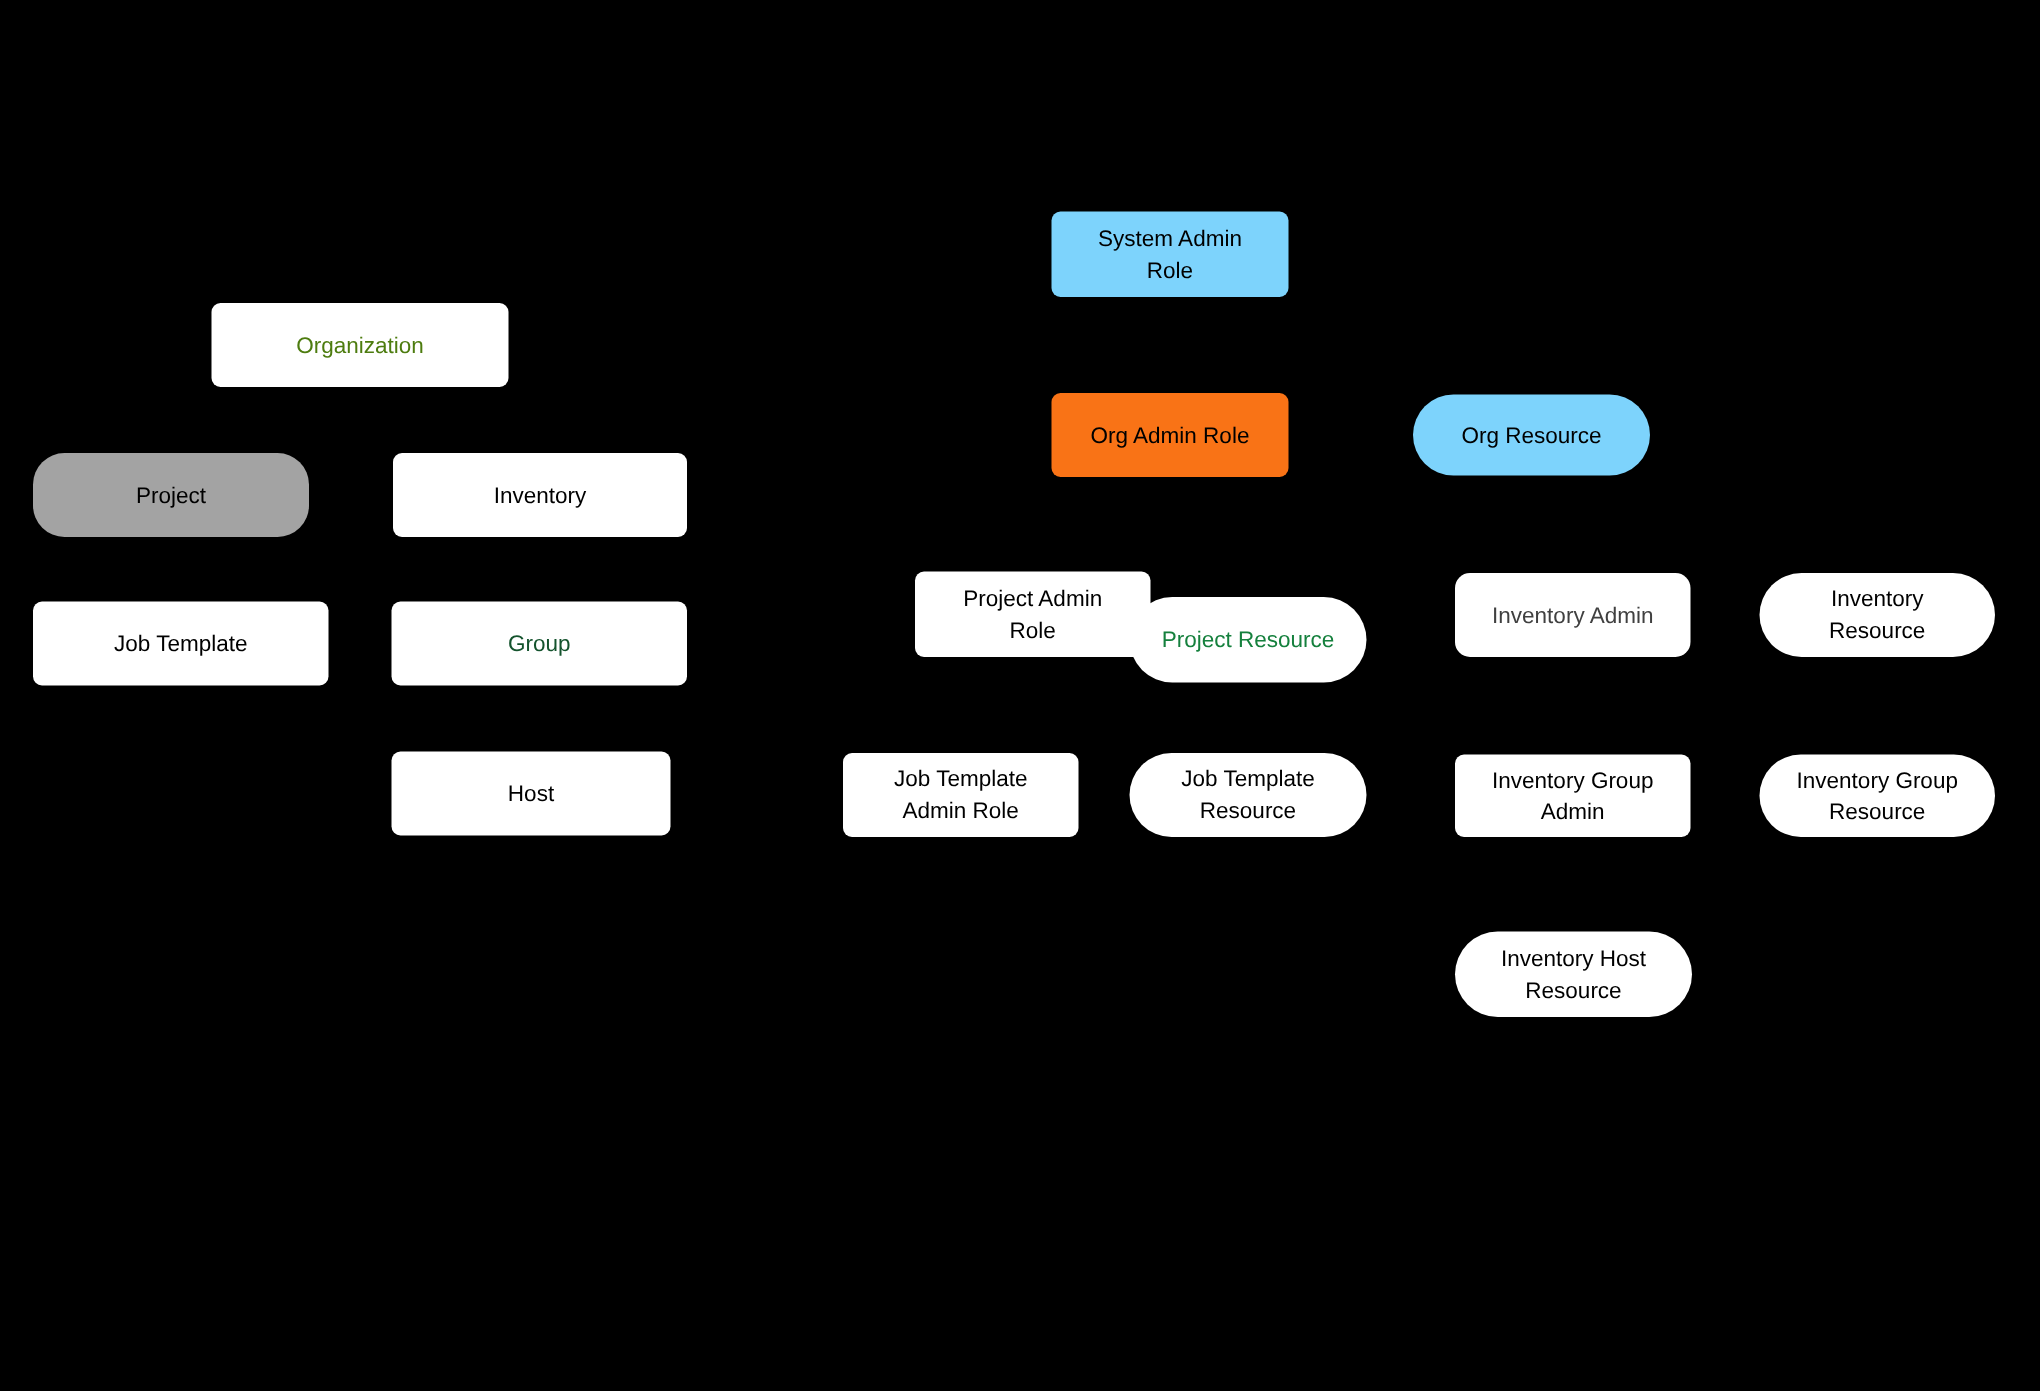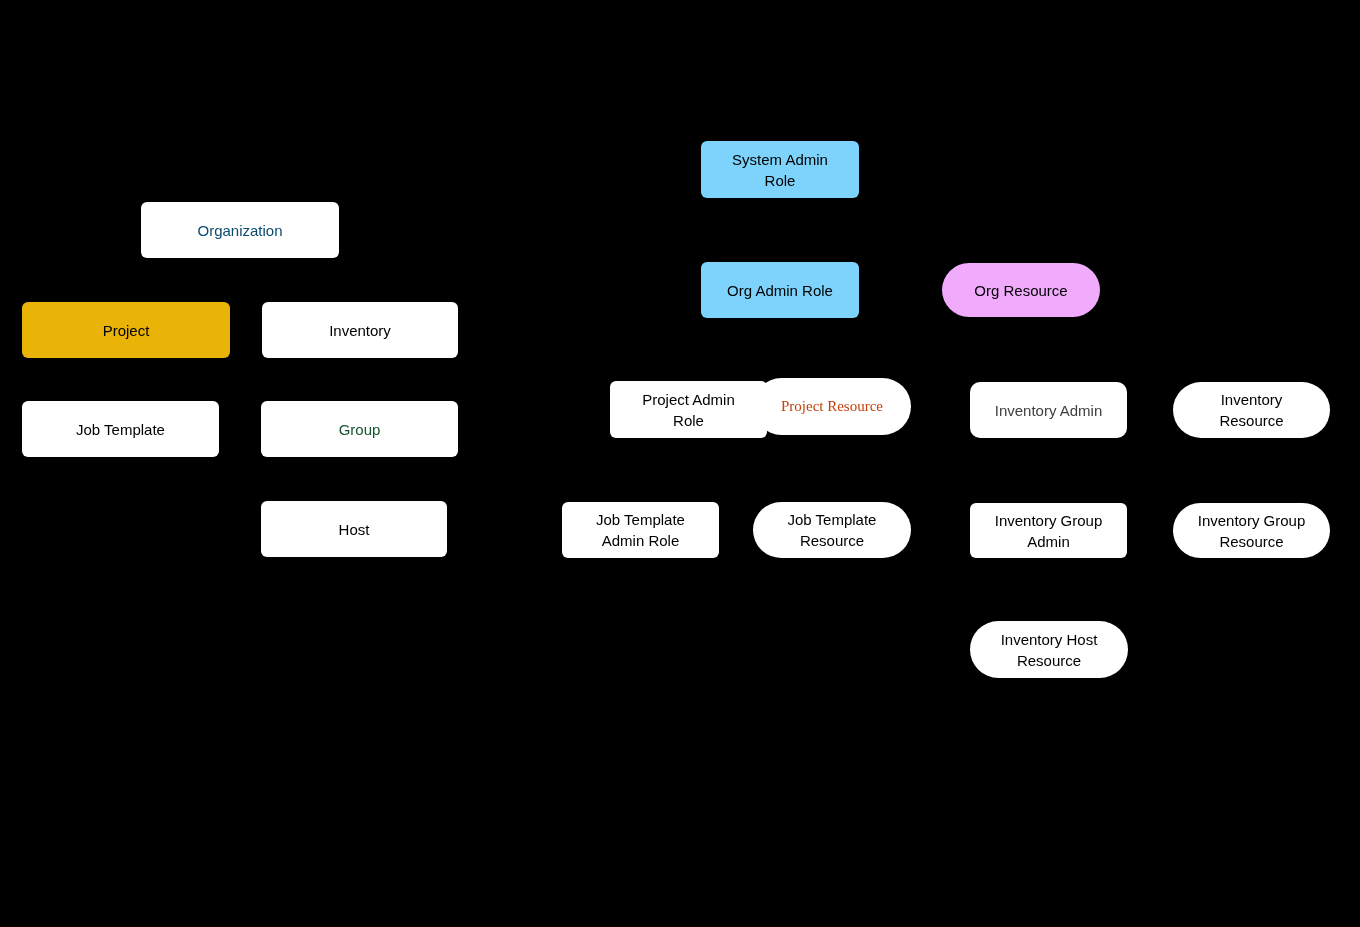--- a/index.html
+++ b/index.html
@@ -32,33 +32,33 @@
   }
   .label {
     display: block;
     padding: 0 6px;
   }
 </style>
 </head>
 <body style="background: rgb(0, 0, 0);">
 
 <div class="canvas" style="background: rgb(0, 0, 0);">
-    <div class="node rect" style="left: 141px; top: 202px; width: 198px; height: 56px; background: rgb(255, 255, 255); color: #0c4a6e; align-items: center;"><span class="label">Organization</span></div>
-    <div class="node rect" style="left: 22px; top: 302px; width: 208px; height: 56px; background: #eab308; color: rgb(0, 0, 0);"><span class="label">Project</span></div>
+    <div class="node rect" style="left: 141px; top: 202px; width: 198px; height: 56px; background: rgb(255, 255, 255); color: #4d7c0f; align-items: center;"><span class="label">Organization</span></div>
+    <div class="node rect" style="left: 22px; top: 302px; width: 184px; height: 56px; background: #a3a3a3; color: rgb(0, 0, 0); border-radius: 21px;"><span class="label">Project</span></div>
     <div class="node rect" style="left: 262px; top: 302px; width: 196px; height: 56px; background: rgb(255, 255, 255); color: rgb(0, 0, 0);"><span class="label">Inventory</span></div>
     <div class="node rect" style="left: 22px; top: 401px; width: 197px; height: 56px; background: rgb(255, 255, 255); color: rgb(0, 0, 0);"><span class="label">Job Template</span></div>
     <div class="node rect" style="left: 261px; top: 401px; width: 197px; height: 56px; background: rgb(255, 255, 255); color: #14532d;"><span class="label">Group</span></div>
     <div class="node rect" style="left: 261px; top: 501px; width: 186px; height: 56px; background: rgb(255, 255, 255); color: rgb(0, 0, 0);"><span class="label">Host</span></div>
     <div class="node rect" style="left: 701px; top: 141px; width: 158px; height: 57px; background: #7dd3fc; color: rgb(0, 0, 0);"><span class="label">System Admin
 Role</span></div>
-    <div class="node rect" style="left: 701px; top: 262px; width: 158px; height: 56px; background: #7dd3fc; color: rgb(0, 0, 0);"><span class="label">Org Admin Role</span></div>
-    <div class="node pill" style="left: 942px; top: 263px; width: 158px; height: 54px; background: #f0abfc; color: rgb(0, 0, 0);"><span class="label">Org Resource</span></div>
+    <div class="node rect" style="left: 701px; top: 262px; width: 158px; height: 56px; background: #f97316; color: rgb(0, 0, 0);"><span class="label">Org Admin Role</span></div>
+    <div class="node pill" style="left: 942px; top: 263px; width: 158px; height: 54px; background: #7dd3fc; color: rgb(0, 0, 0);"><span class="label">Org Resource</span></div>
     <div class="node rect" style="left: 562px; top: 381px; width: 157px; height: 57px; background: rgb(255, 255, 255); color: rgb(0, 0, 0); margin-left: 48px;"><span class="label">Project Admin
 Role</span></div>
-    <div class="node pill" style="left: 753px; top: 378px; width: 158px; height: 57px; background: rgb(255, 255, 255); color: #c2410c; font-family: Liberation Serif, serif;"><span class="label">Project Resource</span></div>
+    <div class="node pill" style="left: 753px; top: 398px; width: 158px; height: 57px; background: rgb(255, 255, 255); color: #15803d;"><span class="label">Project Resource</span></div>
     <div class="node rect" style="left: 970px; top: 382px; width: 157px; height: 56px; background: rgb(255, 255, 255); color: #404040; border-radius: 10px;"><span class="label">Inventory Admin</span></div>
     <div class="node pill" style="left: 1173px; top: 382px; width: 157px; height: 56px; background: rgb(255, 255, 255); color: rgb(0, 0, 0);"><span class="label">Inventory
 Resource</span></div>
     <div class="node rect" style="left: 562px; top: 502px; width: 157px; height: 56px; background: rgb(255, 255, 255); color: rgb(0, 0, 0);"><span class="label">Job Template
 Admin Role</span></div>
     <div class="node pill" style="left: 753px; top: 502px; width: 158px; height: 56px; background: rgb(255, 255, 255); color: rgb(0, 0, 0);"><span class="label">Job Template
 Resource</span></div>
     <div class="node rect" style="left: 970px; top: 503px; width: 157px; height: 55px; background: rgb(255, 255, 255); color: rgb(0, 0, 0);"><span class="label">Inventory Group
 Admin</span></div>
     <div class="node pill" style="left: 1173px; top: 503px; width: 157px; height: 55px; background: rgb(255, 255, 255); color: rgb(0, 0, 0);"><span class="label">Inventory Group

